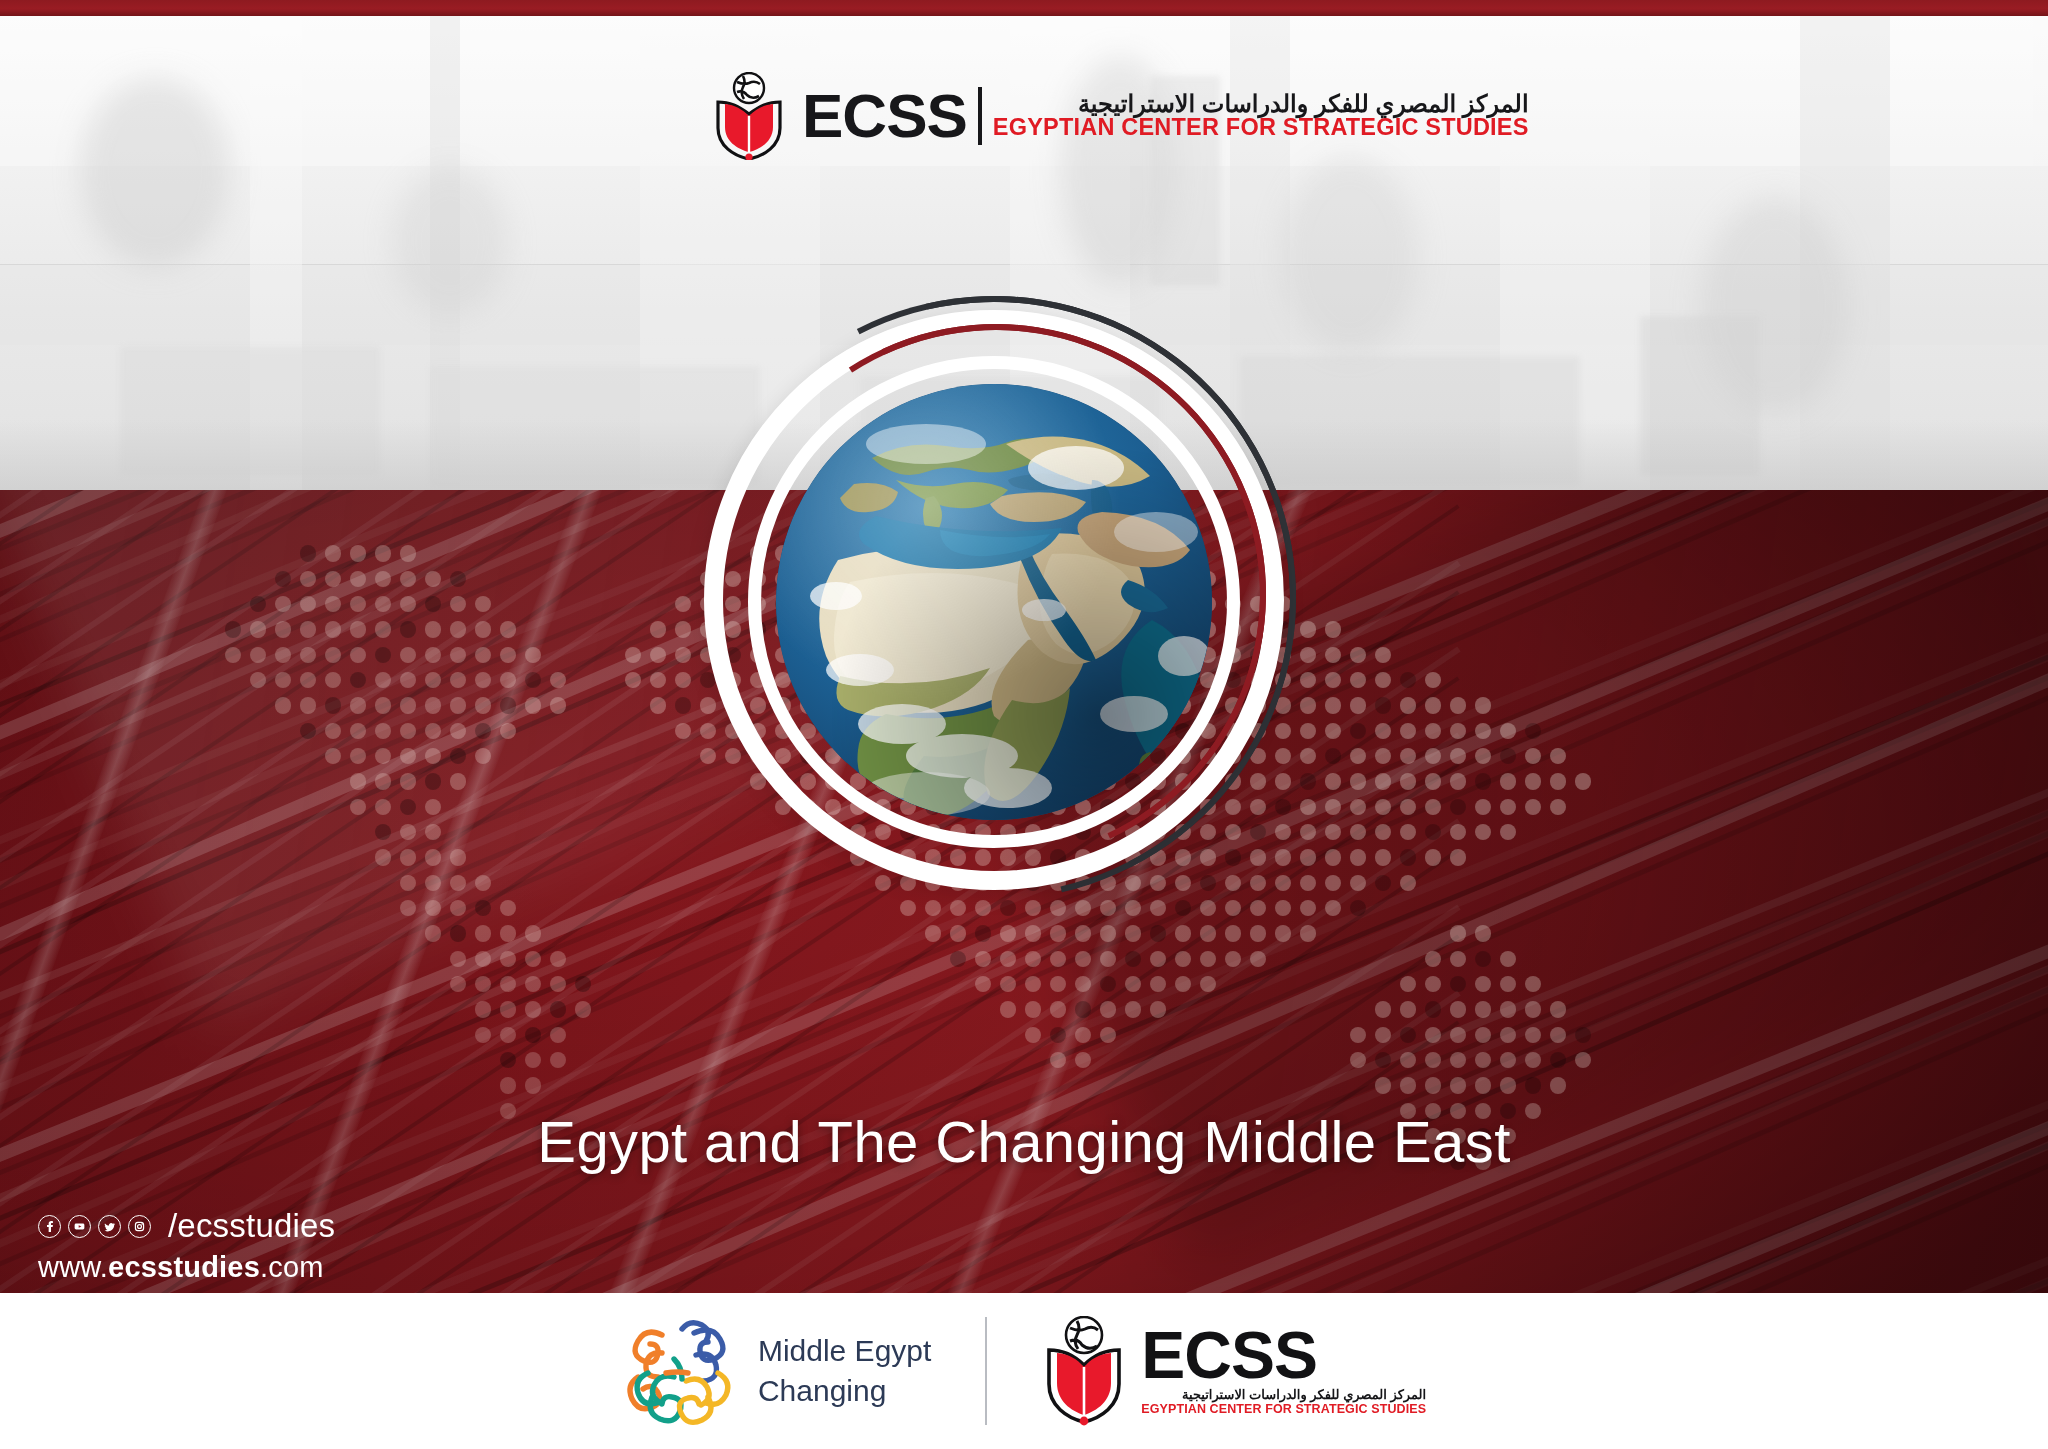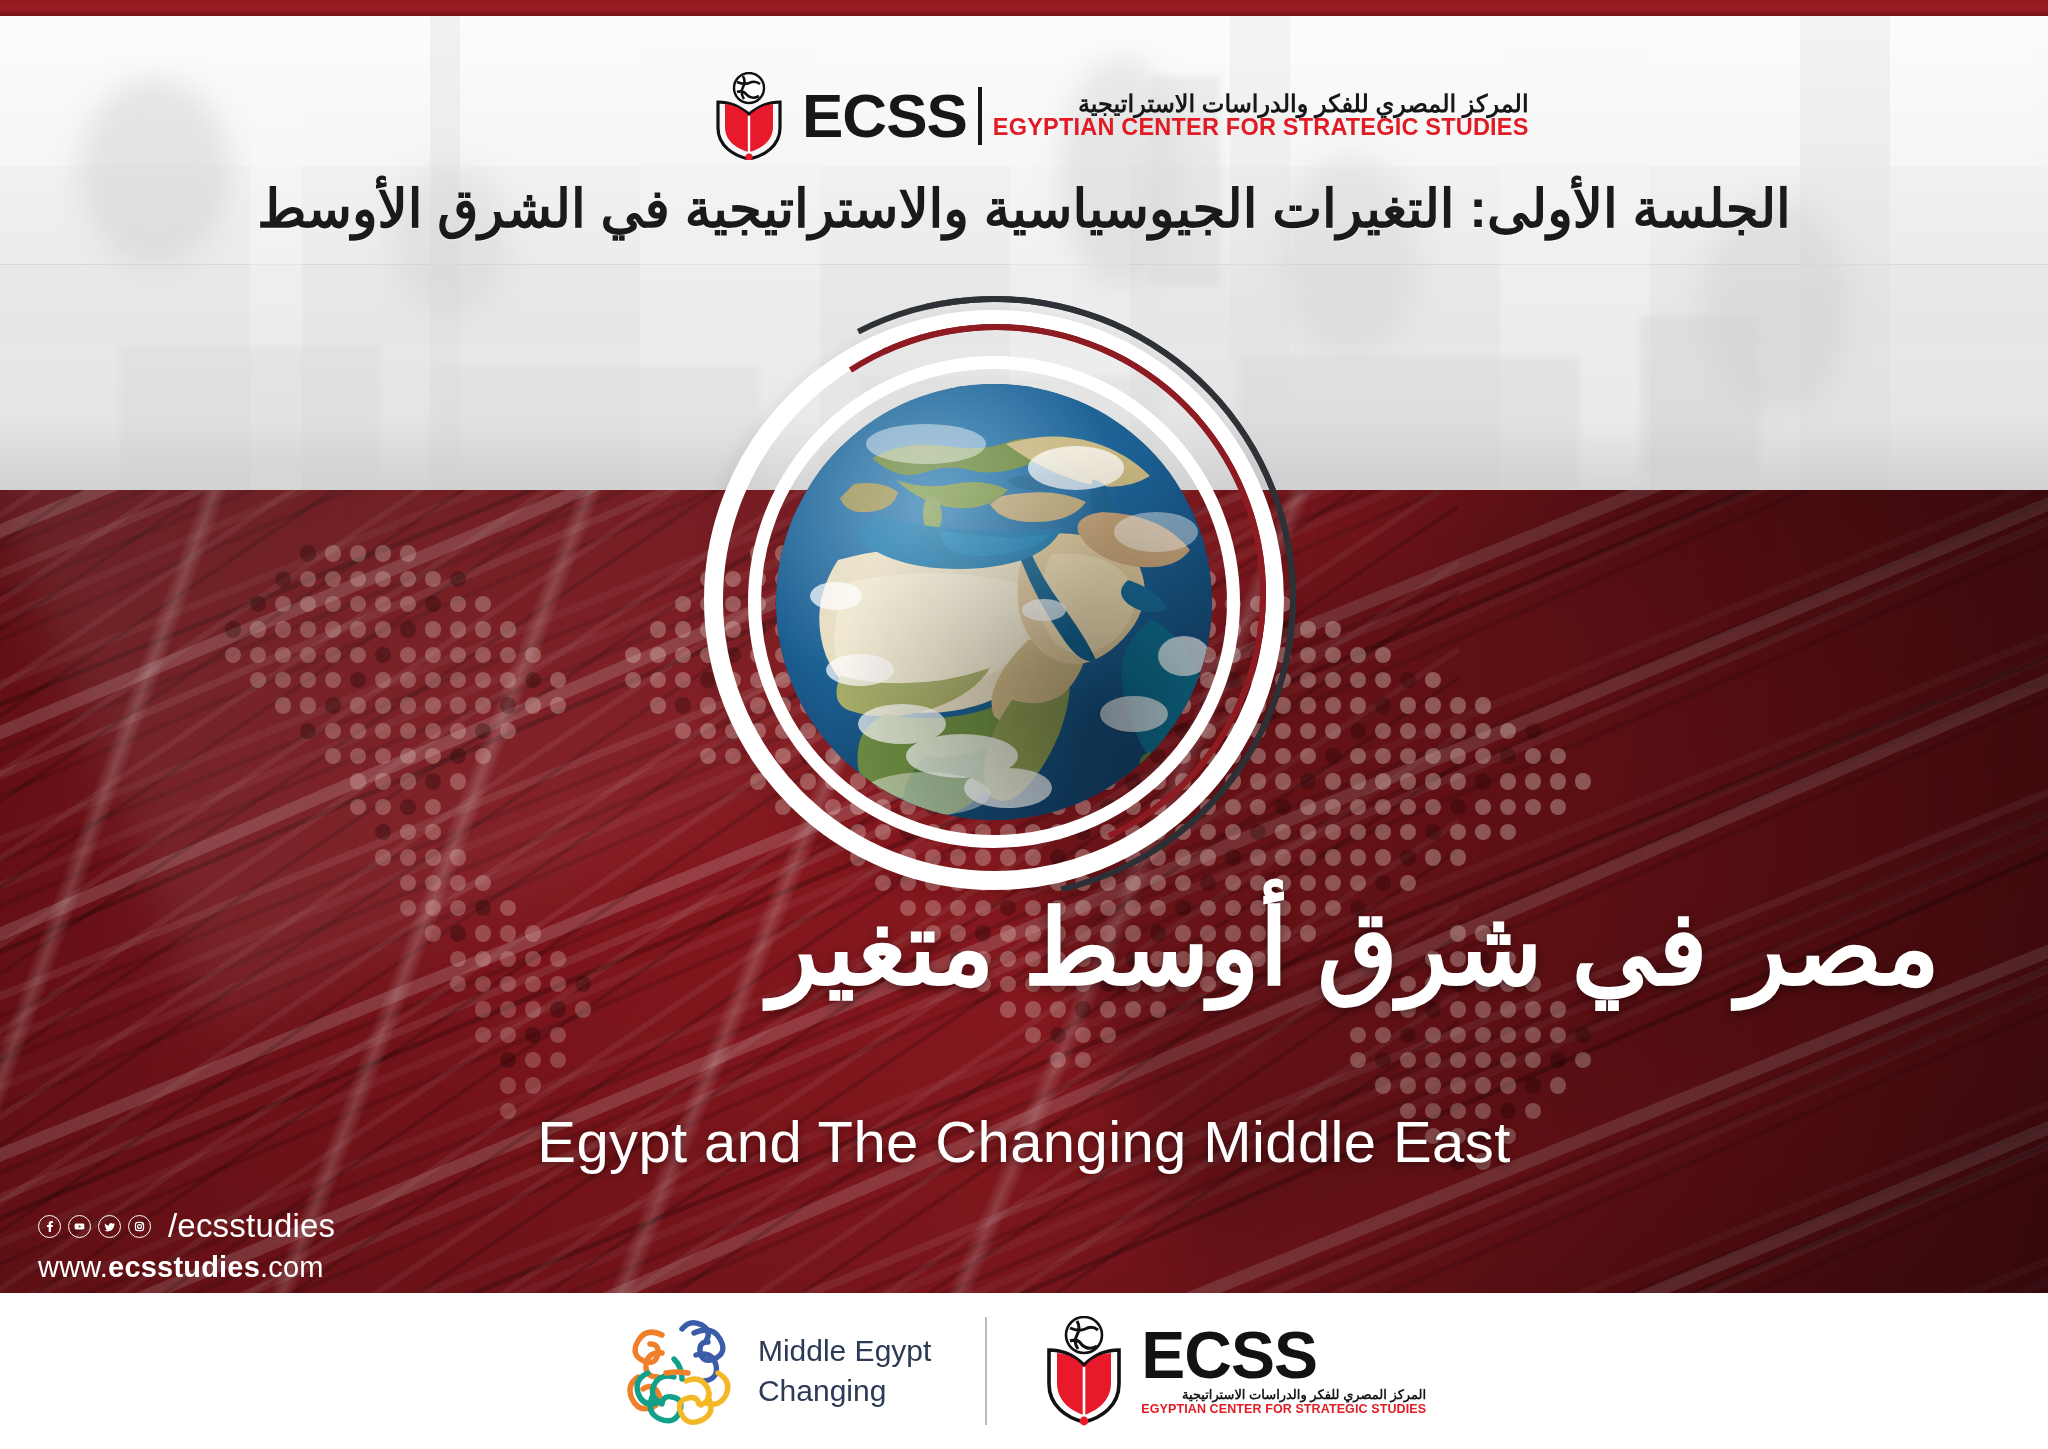--- a/index.html
+++ b/index.html
@@ -1098,21 +1098,20 @@
     <div class="ecss-txt">
       <div class="ecss-word">ECSS</div>
       <div class="ecss-bar"></div>
       <div class="ecss-sub">
         <div class="ecss-ar">المركز المصري للفكر والدراسات الاستراتيجية</div>
         <div class="ecss-en">EGYPTIAN CENTER FOR STRATEGIC STUDIES</div>
       </div>
     </div>
   </div>
 
-  <div class="session">الجلسة الأولى: التغيرات الجيوسياسية والاستراتيجية في الشرق الأوسط</div>
 
   <div class="globe-wrap">
     <div class="arc arc-dark"></div>
     <div class="arc arc-dark2"></div>
     <div class="ring globe-ring-white-outer"></div>
     <div class="arc arc-red"></div>
     <div class="arc arc-red2"></div>
     <div class="ring globe-ring-white-inner"></div>
     <div class="earth">
       <svg class="geo" viewBox="0 0 436 436" width="436" height="436">
@@ -1186,21 +1185,20 @@
             <ellipse cx="380" cy="148" rx="42" ry="20"></ellipse>
             <ellipse cx="150" cy="410" rx="64" ry="22"></ellipse>
           </g>
         </g>
       </svg>
       <div class="earth-shade"></div>
     </div>
   </div>
 
   <div class="conf-block">
-    <div class="conf-main">مصر في شرق أوسط متغير</div>
   </div>
   <div class="conf-en">Egypt and The Changing Middle East</div>
 
   <div class="social">
     <div class="social-row">
       <span class="sic">
         <svg viewBox="0 0 14 14" width="13" height="13">
             <path d="M8.6 13V7.6h1.8l.3-2.1H8.6V4.2c0-.6.2-1 1-1h1.1V1.3C10.4 1.2 9.7 1 8.9 1 7.2 1 6.1 2 6.1 3.9v1.6H4.3v2.1h1.8V13z" fill="#fff"></path>
           </svg>
       </span>

